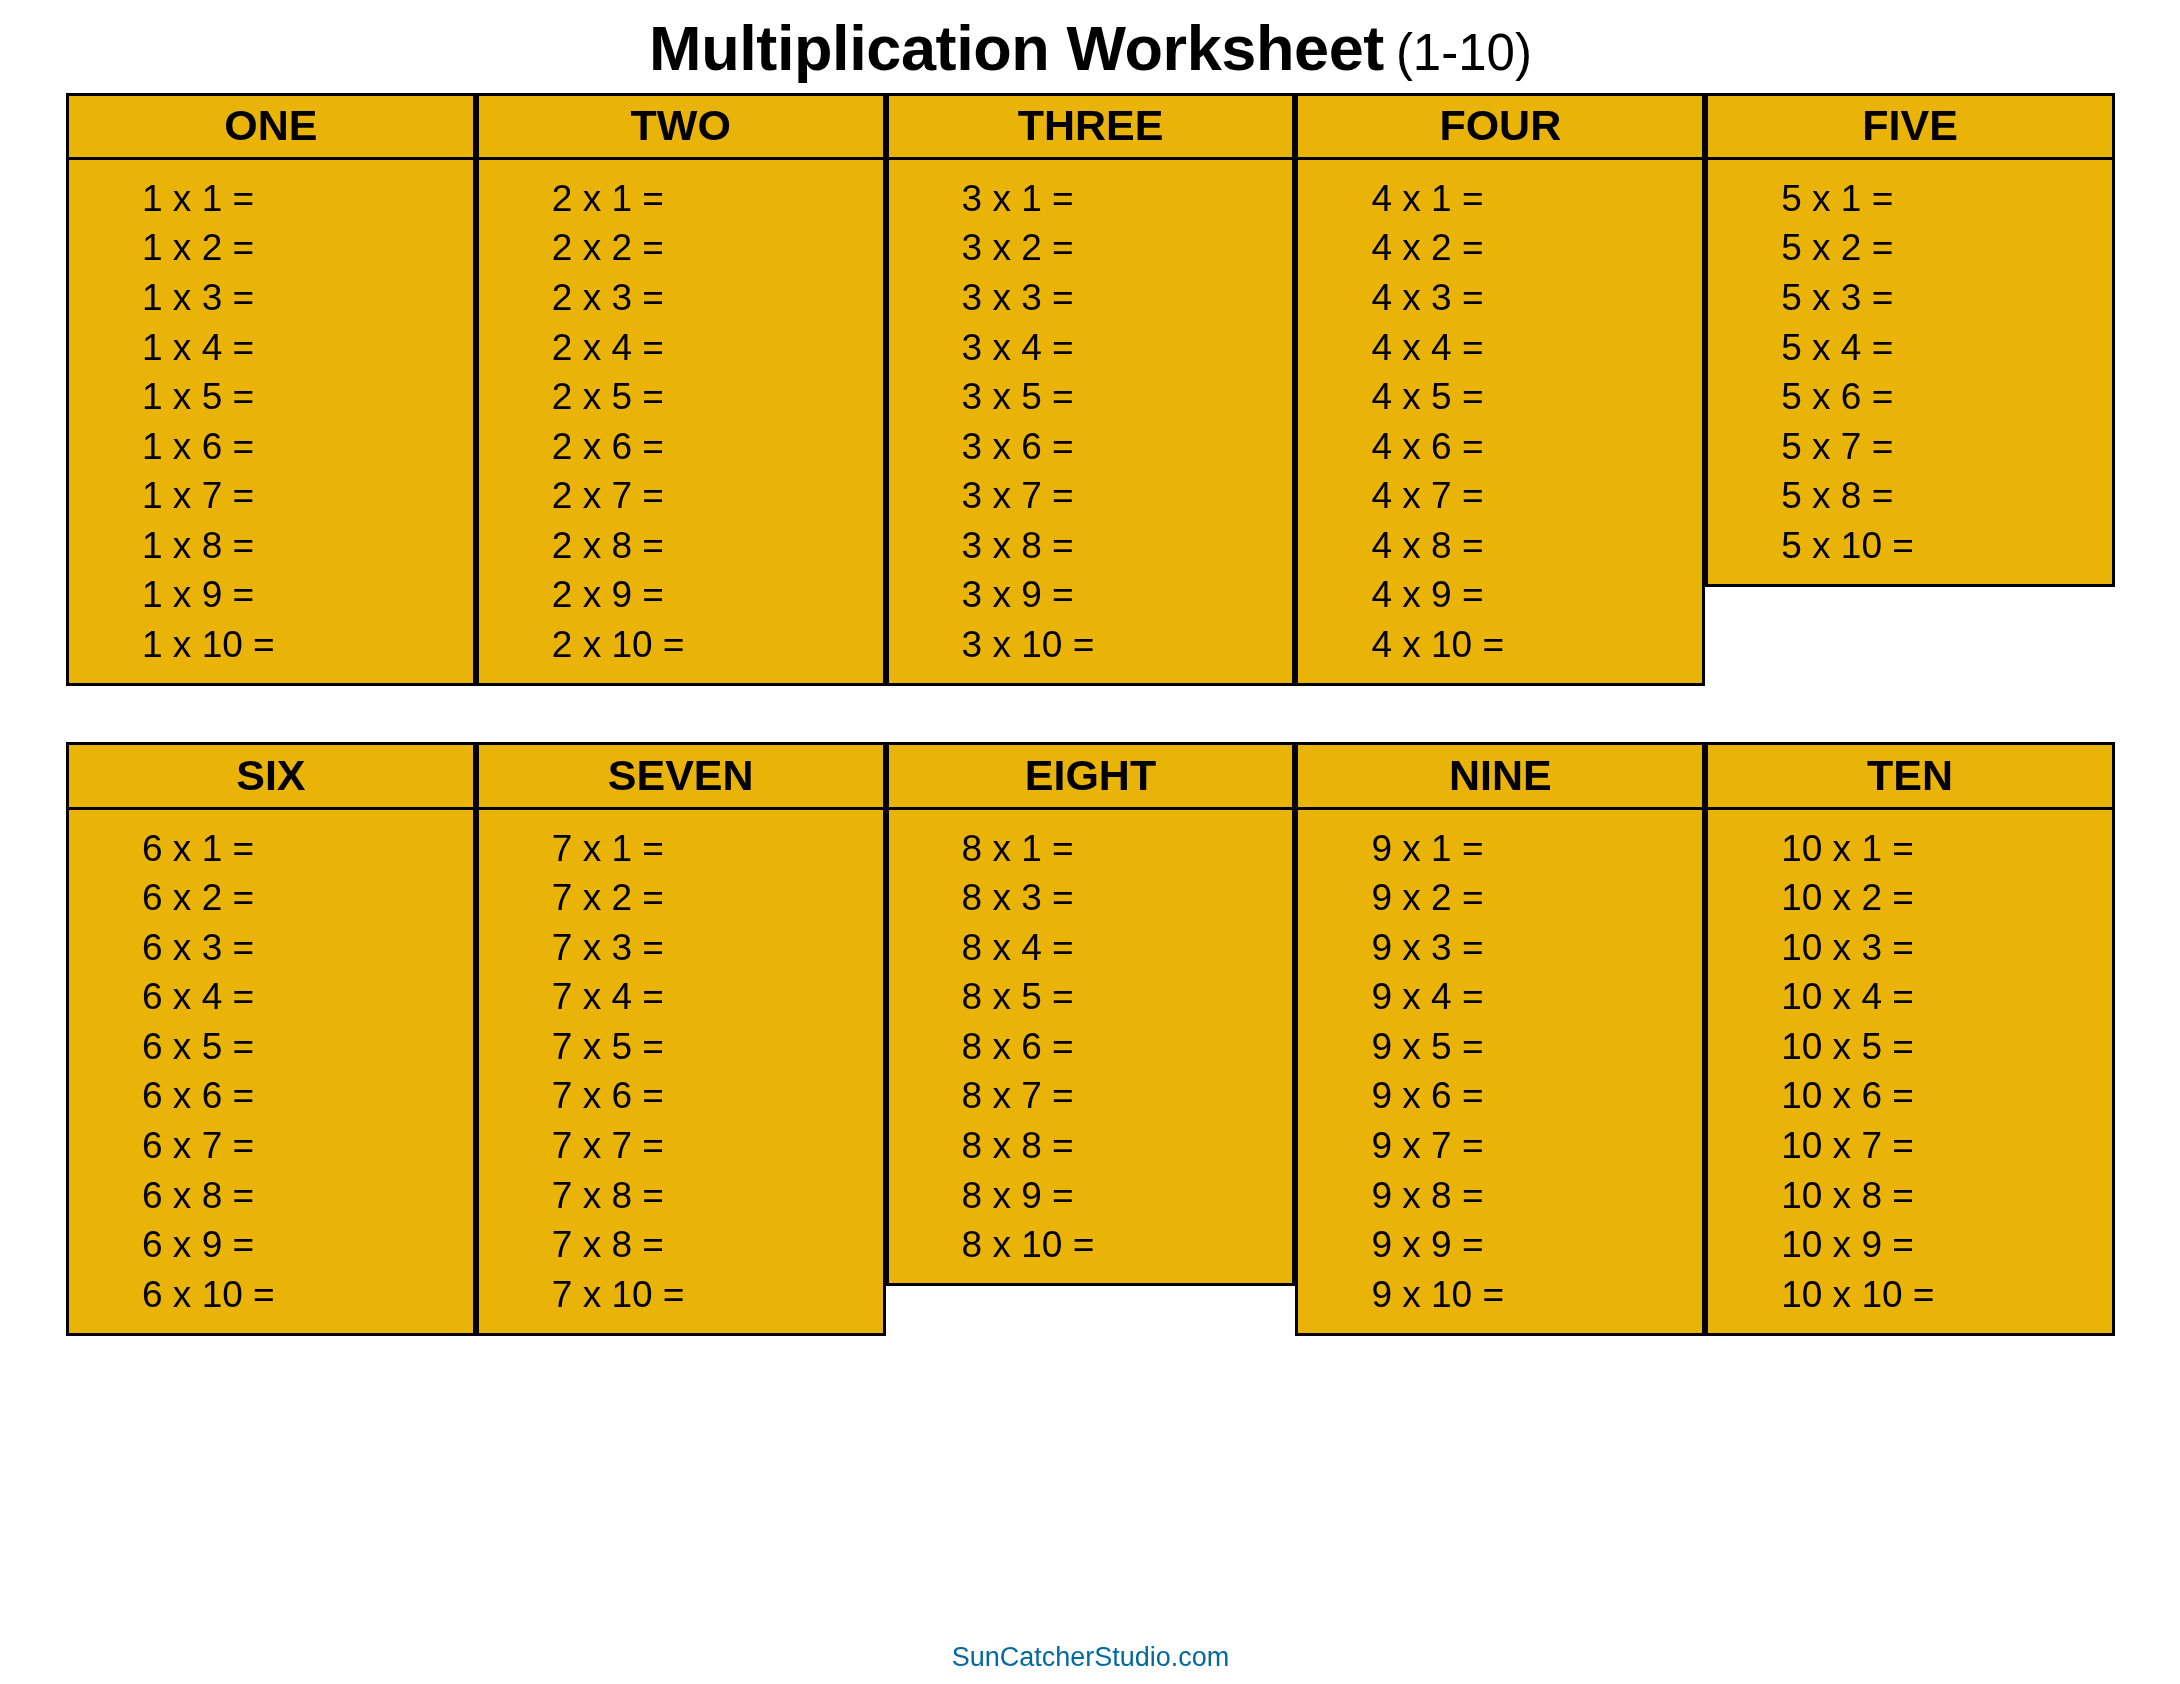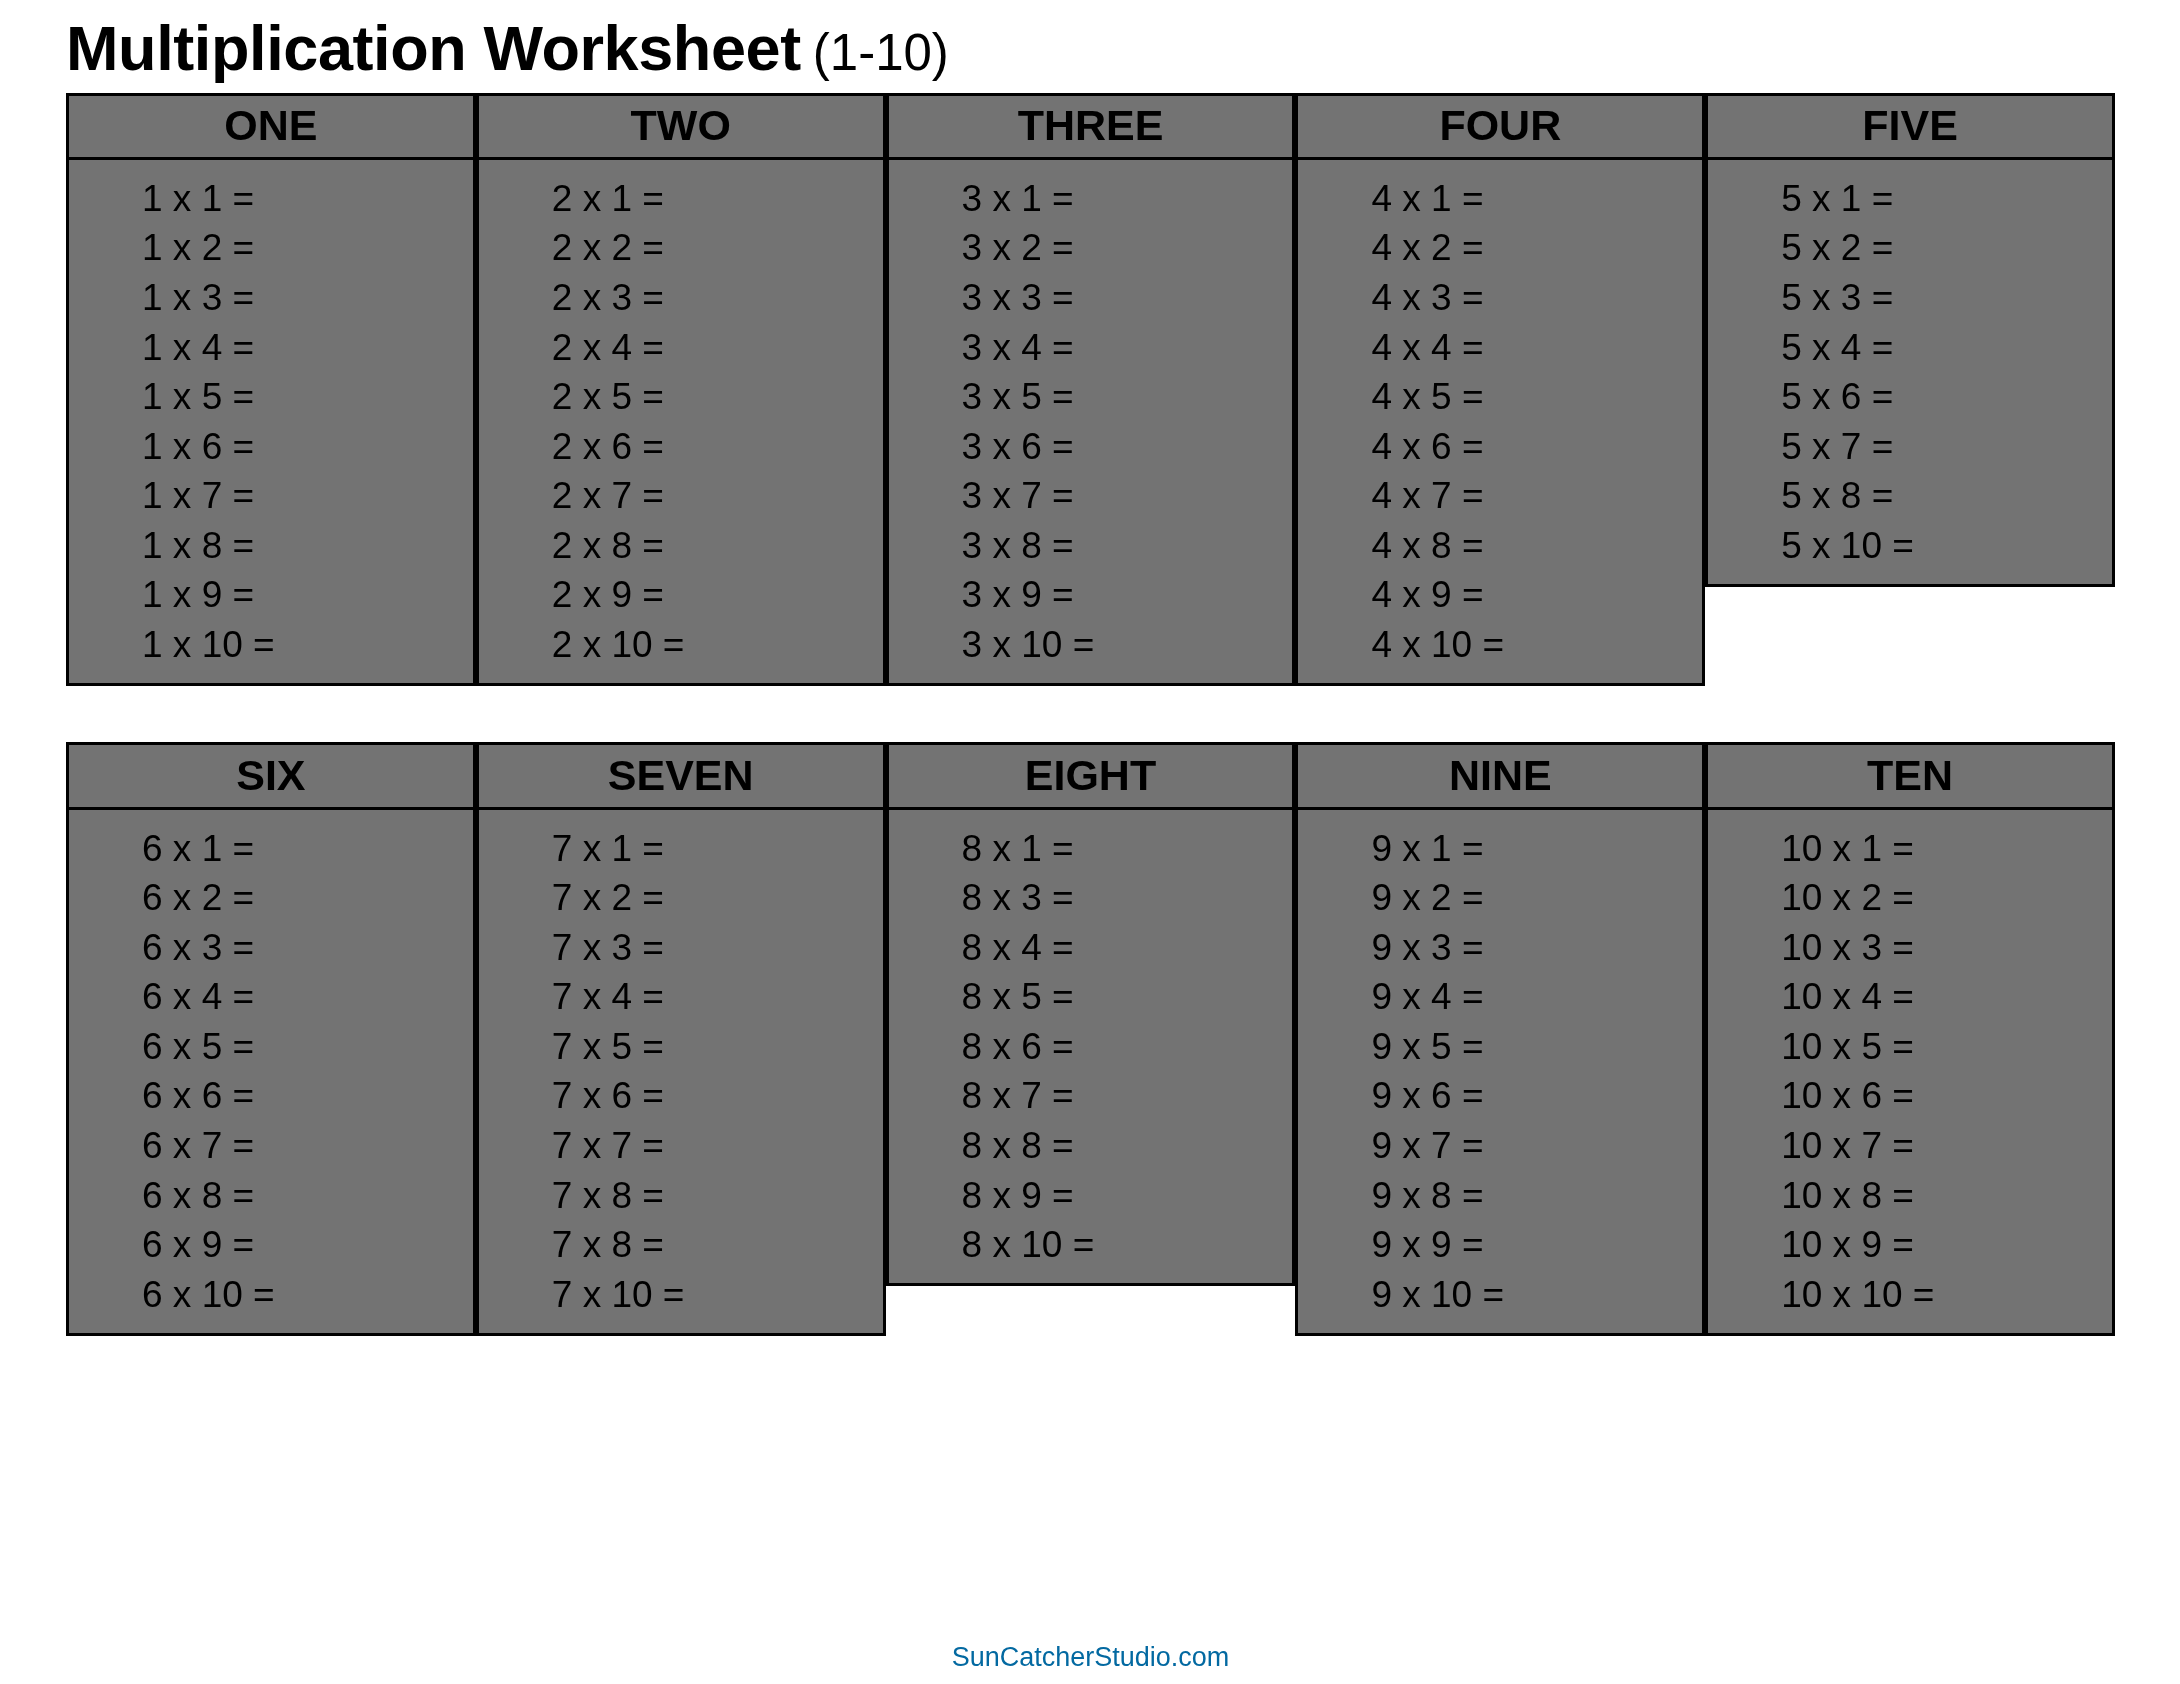--- a/index.html
+++ b/index.html
@@ -15,20 +15,21 @@
     overflow: hidden;
   }
   .page {
     width: 2181px;
     height: 1685px;
     position: relative;
     box-sizing: border-box;
     padding: 0 66px;
   }
   .title-row {
+    text-align: center;
     padding-top: 12px;
     padding-bottom: 8.5px;
     white-space: nowrap;
   }
   .title-main {
     font-size: 63px;
     font-weight: bold;
     letter-spacing: -0.4px;
   }
   .title-range {
@@ -41,21 +42,21 @@
     justify-content: space-between;
     align-items: flex-start;
   }
   .grid-block + .grid-block {
     margin-top: 56px;
   }
   .table-card {
     width: 435px;
     border: 3.4px solid #000;
     box-sizing: border-box;
-    background: #737373;
+    background: #eab308;
   }
   .table-head {
     text-align: center;
     font-size: 43px;
     font-weight: bold;
     padding: 6.8px 0 8.5px 0;
     border-bottom: 3.4px solid #000;
     line-height: 1.08;
   }
   .table-body {

